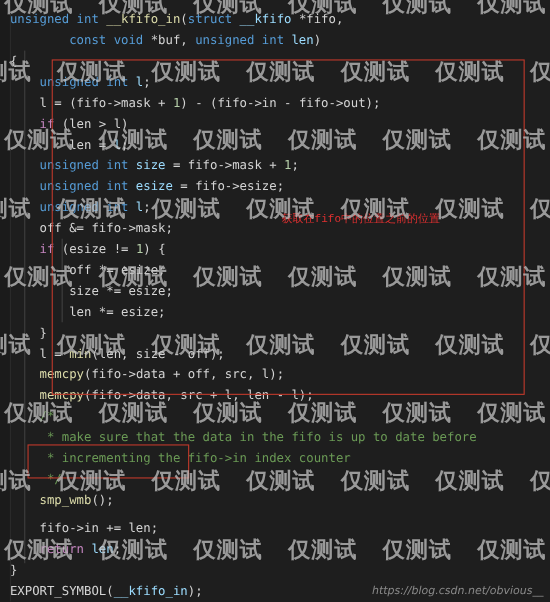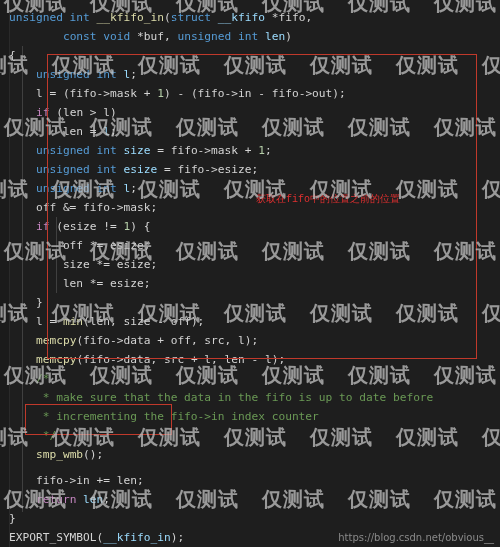--- a/index.html
+++ b/index.html
@@ -42,21 +42,21 @@
 
   
   #wm{position:absolute;left:0;top:0;width:500px;height:547px;pointer-events:none;
       overflow:hidden;}
   .wmt{position:absolute;color:rgba(235,235,235,0.62);font-size:20px;font-weight:bold;
        font-family:"DejaVu Sans","Liberation Sans",sans-serif;white-space:nowrap;
        letter-spacing:1px;text-shadow:0 0 1px rgba(0,0,0,0.35);}
 
   
   #url{position:absolute;right:6px;bottom:4px;color:#8a8a8a;font-size:10px;
-       font-family:"DejaVu Sans","Liberation Sans",sans-serif;white-space:nowrap;}
+       font-family:"DejaVu Sans","Liberation Sans",sans-serif;white-space:nowrap;font-style:italic;}
 </style>
 </head>
 <body>
 
 <div id="viewport">
 
   <div id="gutter"></div>
 
   <div id="code"><div class="ln" style="top: 8px;"><span class="kw">unsigned int </span><span class="fn">__kfifo_in</span><span class="pun">(</span><span class="kw">struct </span><span class="id">__kfifo </span><span class="pun">*fifo,</span></div><div class="ln" style="top: 27px;"><span class="pun">        </span><span class="kw">const void </span><span class="pun">*buf, </span><span class="kw">unsigned int </span><span class="id">len</span><span class="pun">)</span></div><div class="ln" style="top: 46px;"><span class="pun">{</span></div><div class="ln" style="top: 65px;"><span class="pun">    </span><span class="kw">unsigned int </span><span class="id">l</span><span class="pun">;</span></div><div class="ln" style="top: 84px;"><span class="plain">    l = (fifo-&gt;mask + </span><span class="num">1</span><span class="plain">) - (fifo-&gt;in - fifo-&gt;out);</span></div><div class="ln" style="top: 103px;"><span class="pun">    </span><span class="kw2">if </span><span class="plain">(len &gt; l)</span></div><div class="ln" style="top: 122px;"><span class="plain">        len = </span><span class="id">l</span><span class="pun">;</span></div><div class="ln" style="top: 141px;"><span class="pun">    </span><span class="kw">unsigned int </span><span class="id">size</span><span class="plain"> = fifo-&gt;mask + </span><span class="num">1</span><span class="pun">;</span></div><div class="ln" style="top: 160px;"><span class="pun">    </span><span class="kw">unsigned int </span><span class="id">esize</span><span class="plain"> = fifo-&gt;esize;</span></div><div class="ln" style="top: 179px;"><span class="pun">    </span><span class="kw">unsigned int </span><span class="id">l</span><span class="pun">;</span></div><div class="ln" style="top: 198px;"><span class="plain">    off &amp;= fifo-&gt;mask;</span></div><div class="ln" style="top: 217px;"><span class="pun">    </span><span class="kw2">if </span><span class="plain">(esize != </span><span class="num">1</span><span class="plain">) {</span></div><div class="ln" style="top: 236px;"><span class="plain">        off *= esize;</span></div><div class="ln" style="top: 255px;"><span class="plain">        size *= esize;</span></div><div class="ln" style="top: 274px;"><span class="plain">        len *= esize;</span></div><div class="ln" style="top: 293px;"><span class="plain">    }</span></div><div class="ln" style="top: 312px;"><span class="plain">    l = </span><span class="fn">min</span><span class="plain">(len, size - off);</span></div><div class="ln" style="top: 331px;"><span class="pun">    </span><span class="fn">memcpy</span><span class="plain">(fifo-&gt;data + off, src, l);</span></div><div class="ln" style="top: 350px;"><span class="pun">    </span><span class="fn">memcpy</span><span class="plain">(fifo-&gt;data, src + l, len - l);</span></div><div class="ln" style="top: 369px;"><span class="cmt">    /*</span></div><div class="ln" style="top: 388px;"><span class="cmt">     * make sure that the data in the fifo is up to date before</span></div><div class="ln" style="top: 407px;"><span class="cmt">     * incrementing the fifo-&gt;in index counter</span></div><div class="ln" style="top: 426px;"><span class="cmt">     */</span></div><div class="ln" style="top: 445px;"><span class="pun">    </span><span class="fn">smp_wmb</span><span class="plain">();</span></div><div class="ln" style="top: 471px;"><span class="plain">    fifo-&gt;in += len;</span></div><div class="ln" style="top: 490px;"><span class="pun">    </span><span class="kw2">return </span><span class="id">len</span><span class="pun">;</span></div><div class="ln" style="top: 509px;"><span class="plain">}</span></div><div class="ln" style="top: 528px;"><span class="macro">EXPORT_SYMBOL</span><span class="pun">(</span><span class="id">__kfifo_in</span><span class="pun">);</span></div></div>
 

